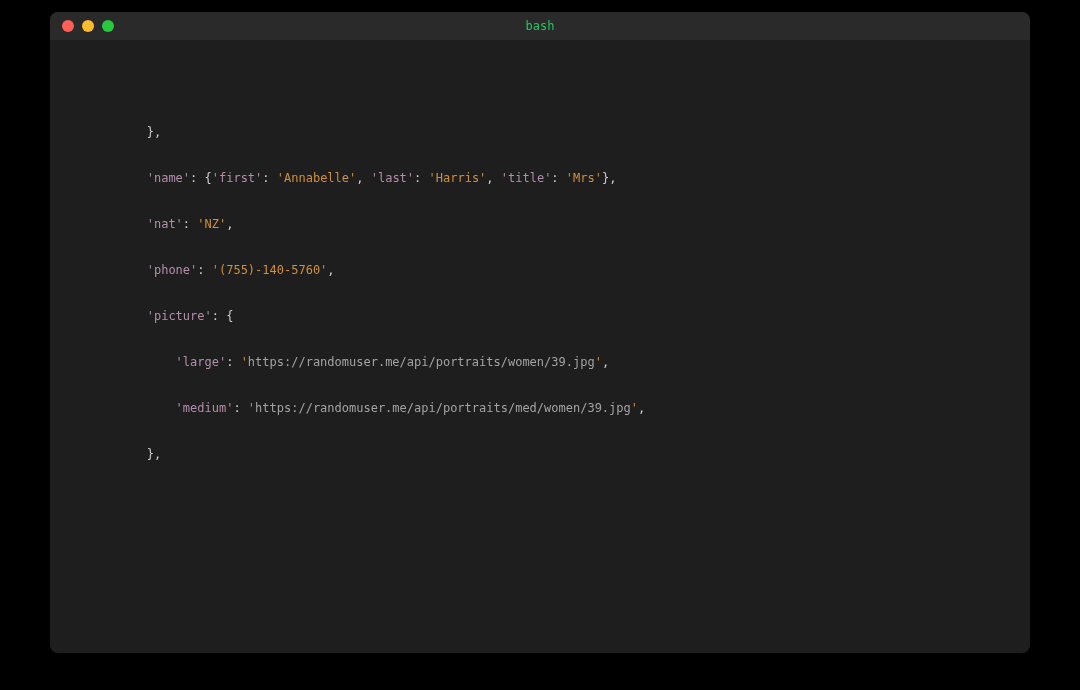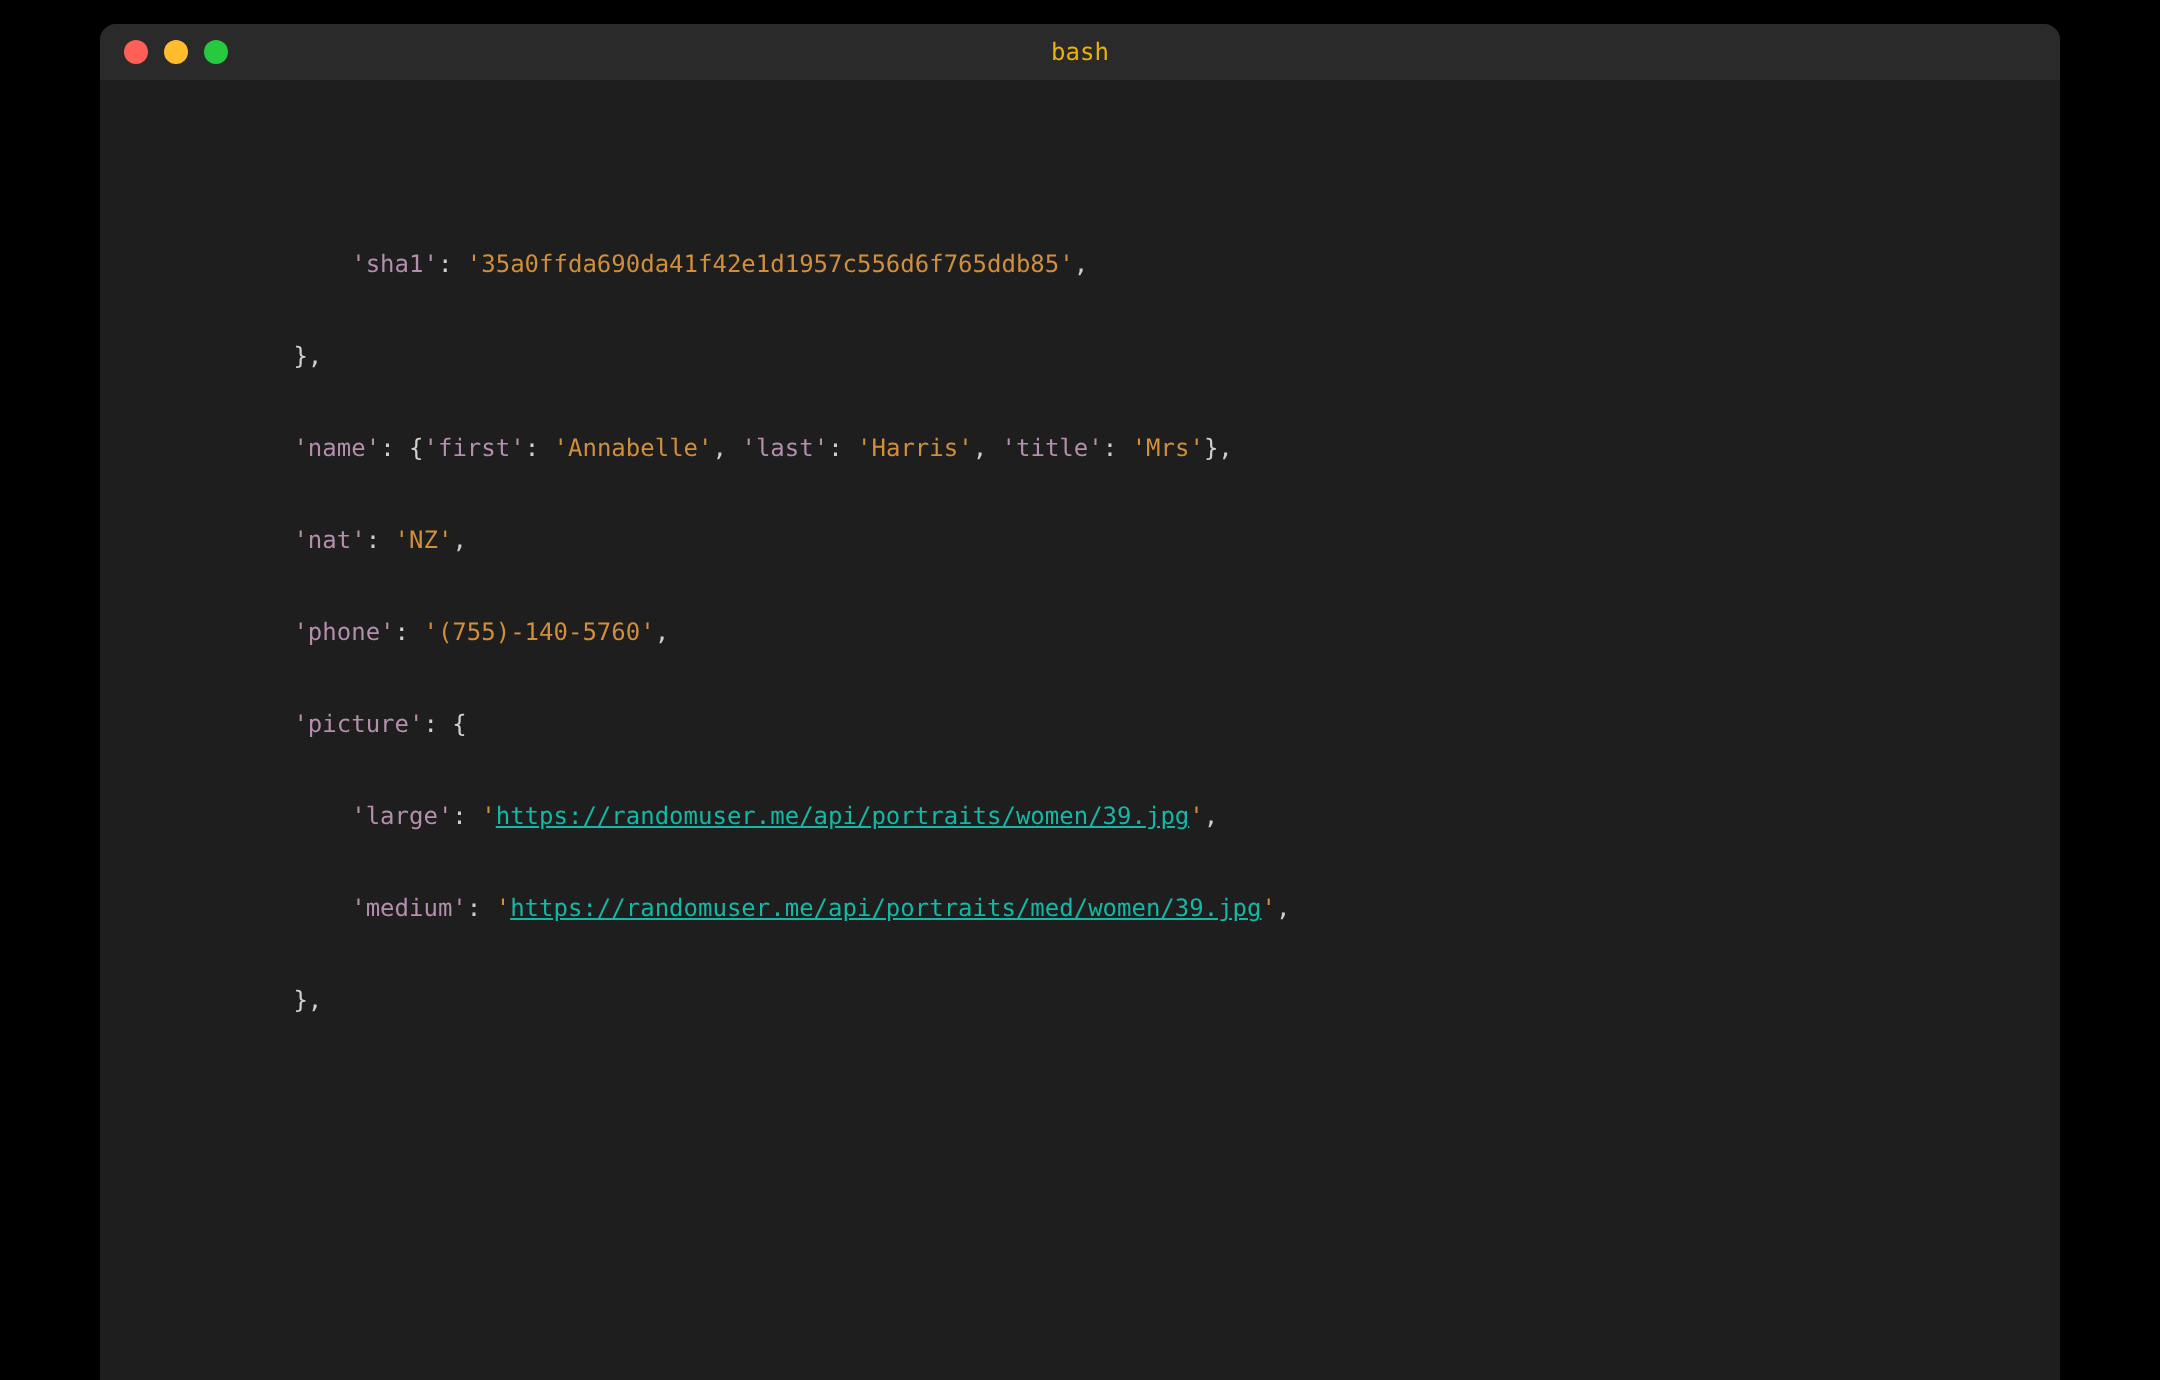--- a/index.html
+++ b/index.html
@@ -36,56 +36,55 @@
     align-items: center;
   }
   .tl { width: 12px; height: 12px; border-radius: 50%; }
   .tl.red    { background: #ff5f56; }
   .tl.yellow { background: #ffbd2e; }
   .tl.green  { background: #27c93f; }
   .title {
     position: absolute;
     left: 0; right: 0;
     text-align: center;
-    color: #eab308;
+    color: #22c55e;
     font-size: 12px;
     pointer-events: none;
   }
   .term {
     padding: 8px 10px 6px 10px;
     color: #cfcfcf;
     line-height: 1.28;
     white-space: pre;
   }
   .code-block {
     overflow: hidden;
   }
   .code-line { display: block; white-space: pre; }
   .k  { color: #b48ead; }     
   .p  { color: #cfcfcf; }     
   .s  { color: #d08f3c; }     
-  .url{ color: #14b8a6; text-decoration: underline; }
+  .url{ color: #a3a3a3; }
 </style>
 </head>
 <body>
 
 <div class="window">
   <div class="titlebar">
     <div class="traffic-lights">
       <div class="tl red"></div>
       <div class="tl yellow"></div>
       <div class="tl green"></div>
     </div>
     <div class="title">bash</div>
   </div>
 
   <div class="term">
 
     <div class="code-block">
-      <span class="code-line"><span class="p">                </span><span class="k">'sha1'</span><span class="p">: </span><span class="s">'35a0ffda690da41f42e1d1957c556d6f765ddb85'</span><span class="p">,</span></span>
       <span class="code-line"><span class="p">            </span><span class="p">},</span></span>
       <span class="code-line"><span class="p">            </span><span class="k">'name'</span><span class="p">: {</span><span class="k">'first'</span><span class="p">: </span><span class="s">'Annabelle'</span><span class="p">, </span><span class="k">'last'</span><span class="p">: </span><span class="s">'Harris'</span><span class="p">, </span><span class="k">'title'</span><span class="p">: </span><span class="s">'Mrs'</span><span class="p">},</span></span>
       <span class="code-line"><span class="p">            </span><span class="k">'nat'</span><span class="p">: </span><span class="s">'NZ'</span><span class="p">,</span></span>
       <span class="code-line"><span class="p">            </span><span class="k">'phone'</span><span class="p">: </span><span class="s">'(755)-140-5760'</span><span class="p">,</span></span>
       <span class="code-line"><span class="p">            </span><span class="k">'picture'</span><span class="p">: {</span></span>
       <span class="code-line"><span class="p">                </span><span class="k">'large'</span><span class="p">: </span><span class="s">'</span><span class="url">https://randomuser.me/api/portraits/women/39.jpg</span><span class="s">'</span><span class="p">,</span></span>
       <span class="code-line"><span class="p">                </span><span class="k">'medium'</span><span class="p">: </span><span class="s">'</span><span class="url">https://randomuser.me/api/portraits/med/women/39.jpg</span><span class="s">'</span><span class="p">,</span></span>
       <span class="code-line"><span class="p">            </span><span class="p">},</span></span>
       
       

